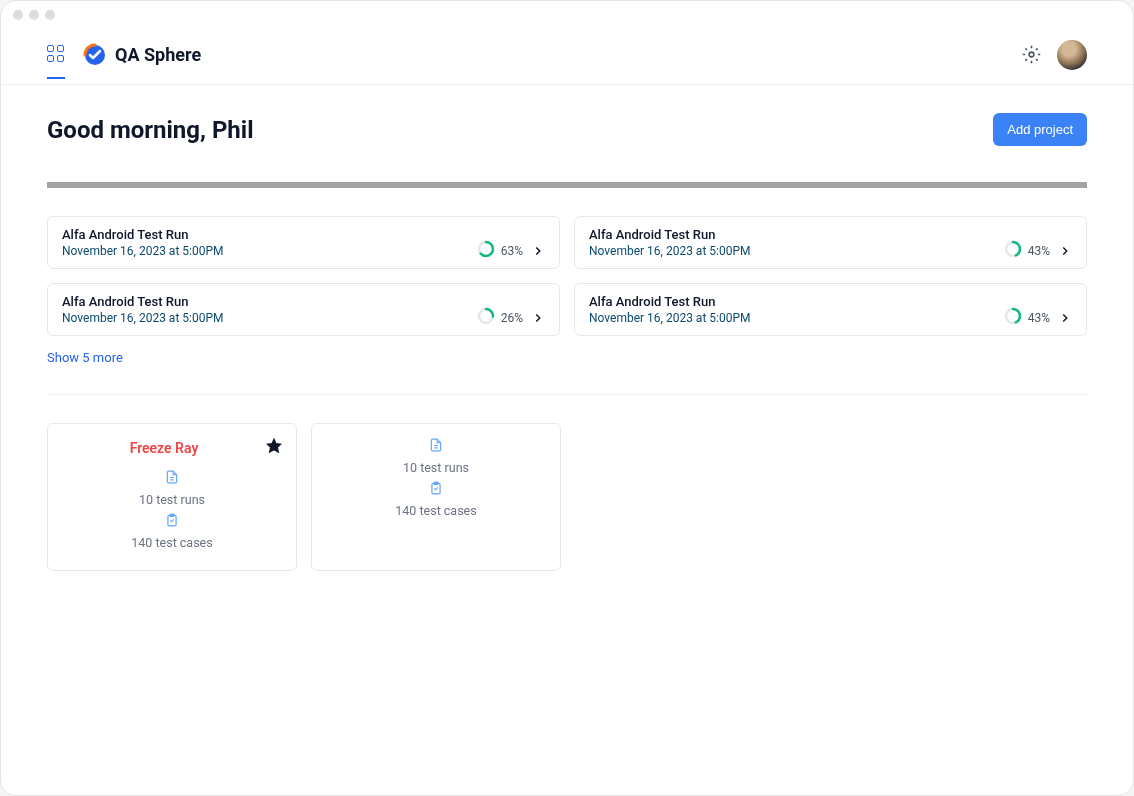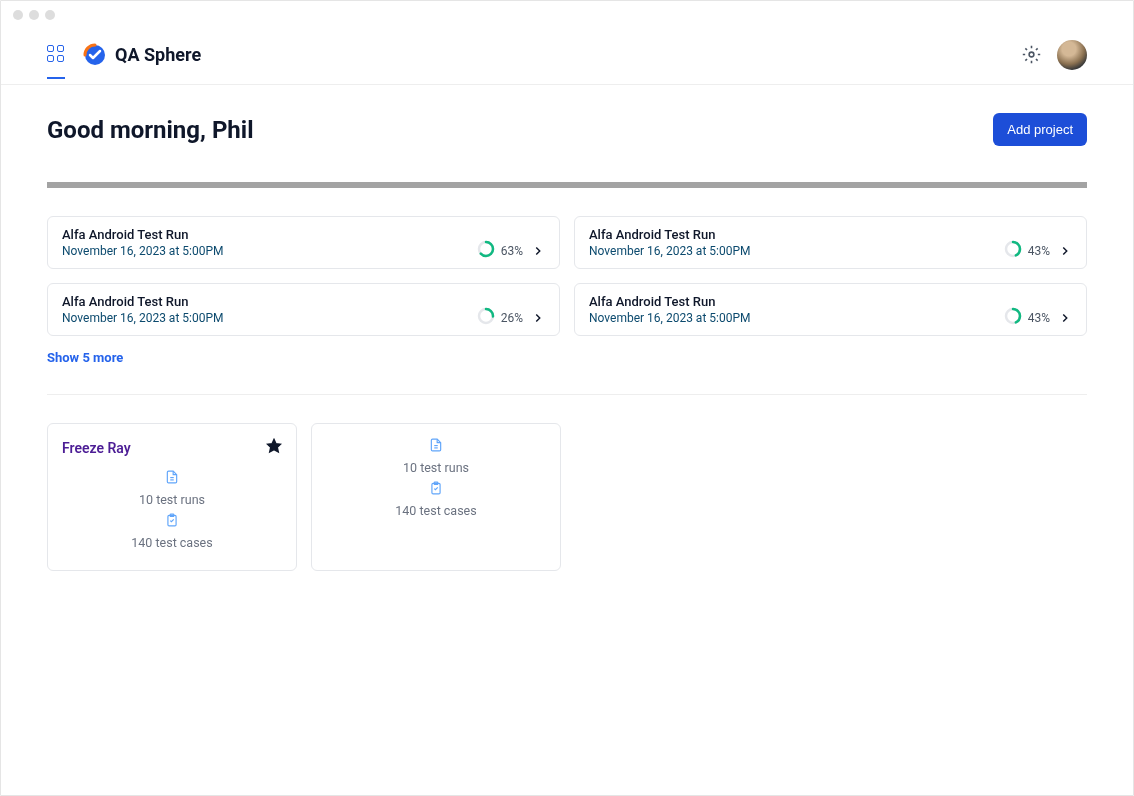--- a/index.html
+++ b/index.html
@@ -5,21 +5,21 @@
     * { margin: 0; padding: 0; box-sizing: border-box; }
     body {
       font-family: -apple-system, BlinkMacSystemFont, 'Segoe UI', Roboto, sans-serif;
       background: #f5f5f5;
       padding: 0;
     }
     .window {
       width: 1134px;
       height: 796px;
       background: #fff;
-      border-radius: 1px;
+      border-radius: 16px;
       overflow: hidden;
       border: 1px solid #e5e5e5;
     }
     .titlebar {
       height: 28px;
       display: flex;
       align-items: center;
       padding: 0 12px;
       gap: 6px;
     }
@@ -92,21 +92,21 @@
       justify-content: space-between;
       padding-bottom: 36px;
       border-bottom: 6px solid #a3a3a3;
     }
     .greeting {
       font-size: 24px;
       font-weight: 700;
       color: #0f172a;
     }
     .add-project-btn {
-      background: #1d4ed8;
+      background: #3b82f6;
       color: #fff;
       border: none;
       border-radius: 6px;
       padding: 9px 14px;
       font-size: 13px;
       font-weight: 500;
       cursor: pointer;
     }
     .section { margin-top: 28px; }
     .section-title {
@@ -151,21 +151,20 @@
     }
     .chevron {
       color: #0f172a;
     }
     .show-more {
       margin-top: 14px;
       color: #2563eb;
       font-size: 13px;
       cursor: pointer;
       display: inline-block;
-      font-weight: bold;
     }
     .divider {
       border: none;
       border-top: 1px solid #eee;
       margin-top: 28px;
     }
     .projects-grid {
       display: grid;
       grid-template-columns: 250px 250px;
       gap: 14px;
@@ -177,22 +176,23 @@
       cursor: pointer;
     }
     .project-head {
       display: flex;
       align-items: center;
       margin-bottom: 12px;
     }
     .project-name {
       font-size: 14px;
       font-weight: 600;
-      color: #4c1d95;
+      color: #ef4444;
       flex: 1;
+      text-align: center;
     }
     .star-btn { cursor: pointer; }
     .more-btn { cursor: pointer; margin-left: 8px; color: #4b5563; }
     .project-stat {
       display: flex;
       align-items: center;
       gap: 8px;
       font-size: 12.5px;
       color: #6b7280;
       margin-bottom: 6px;

